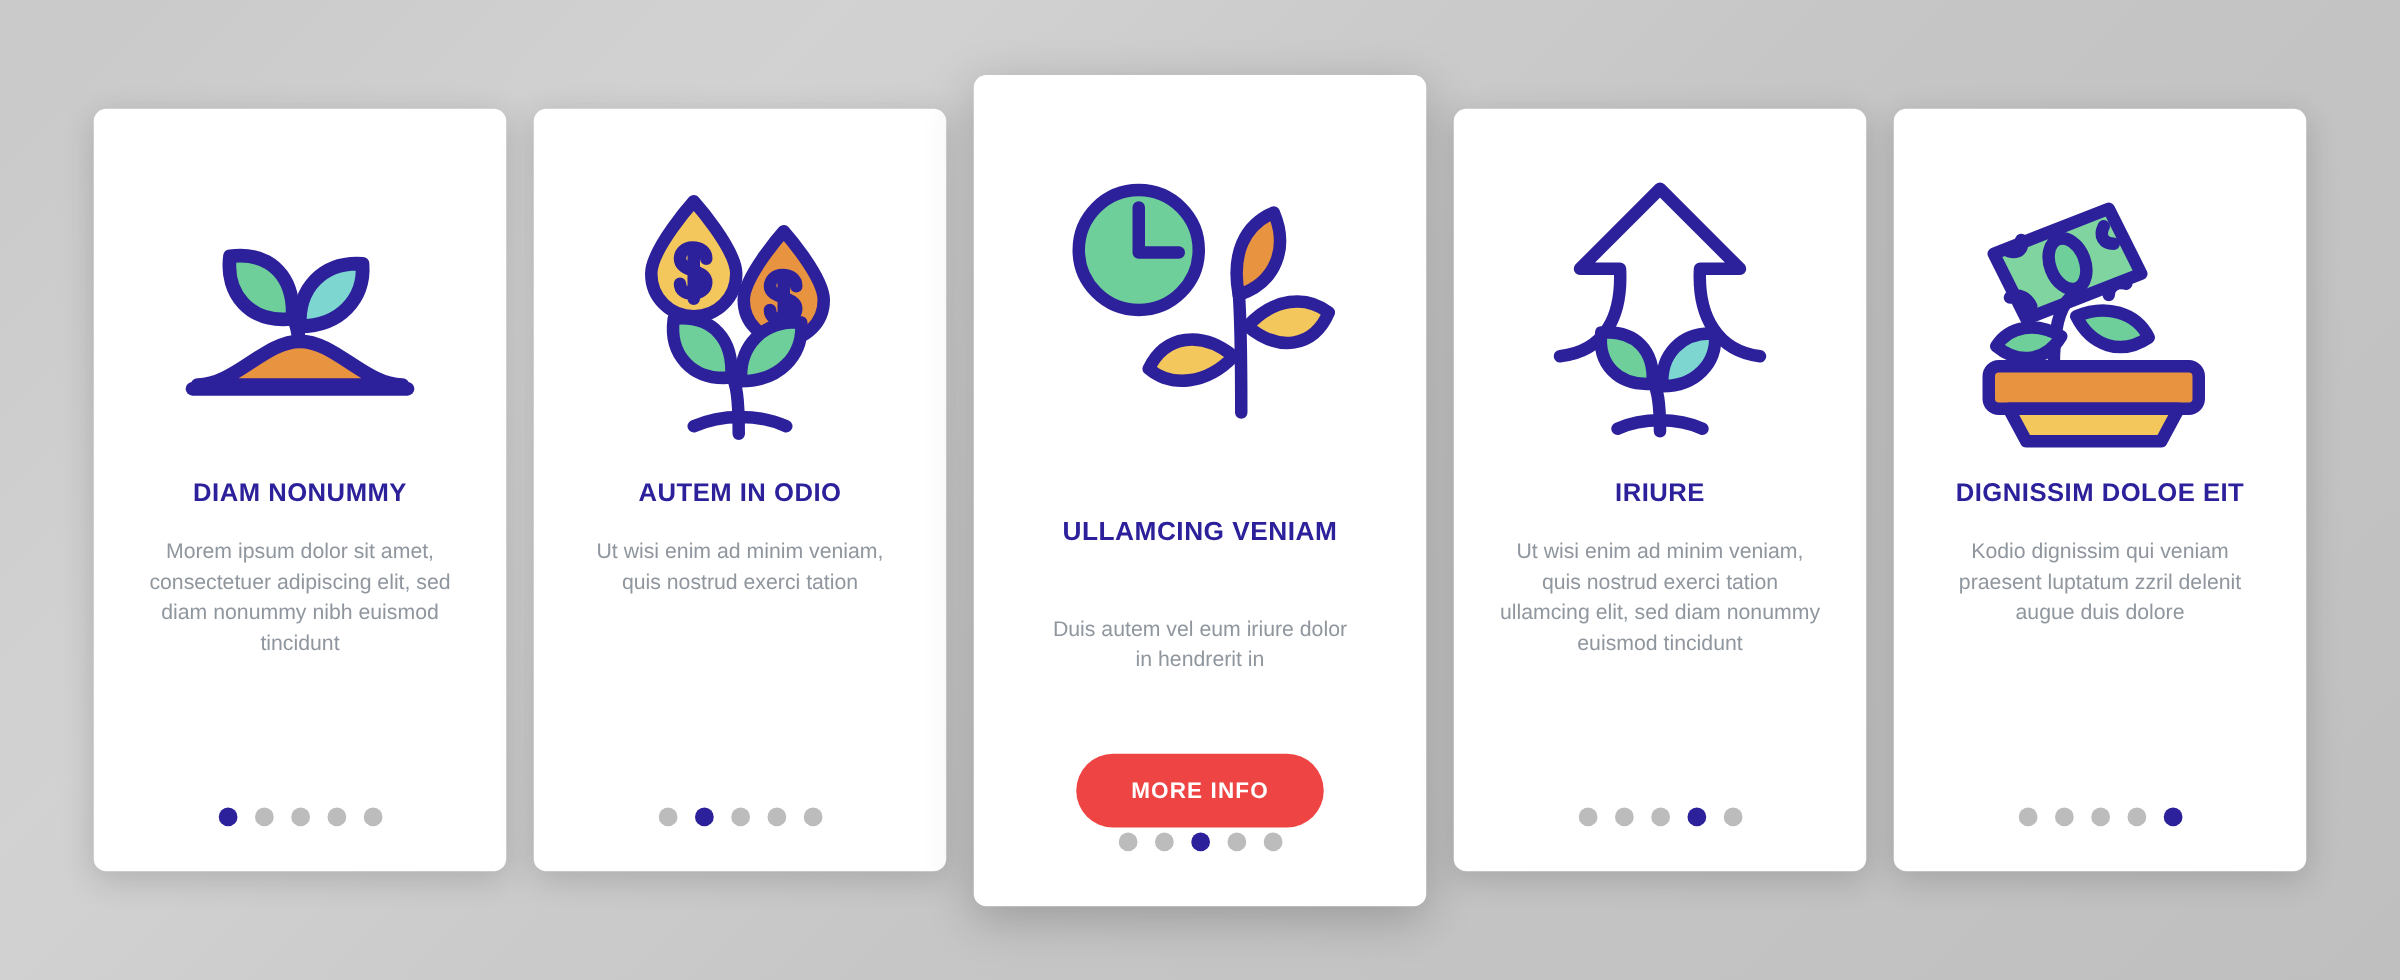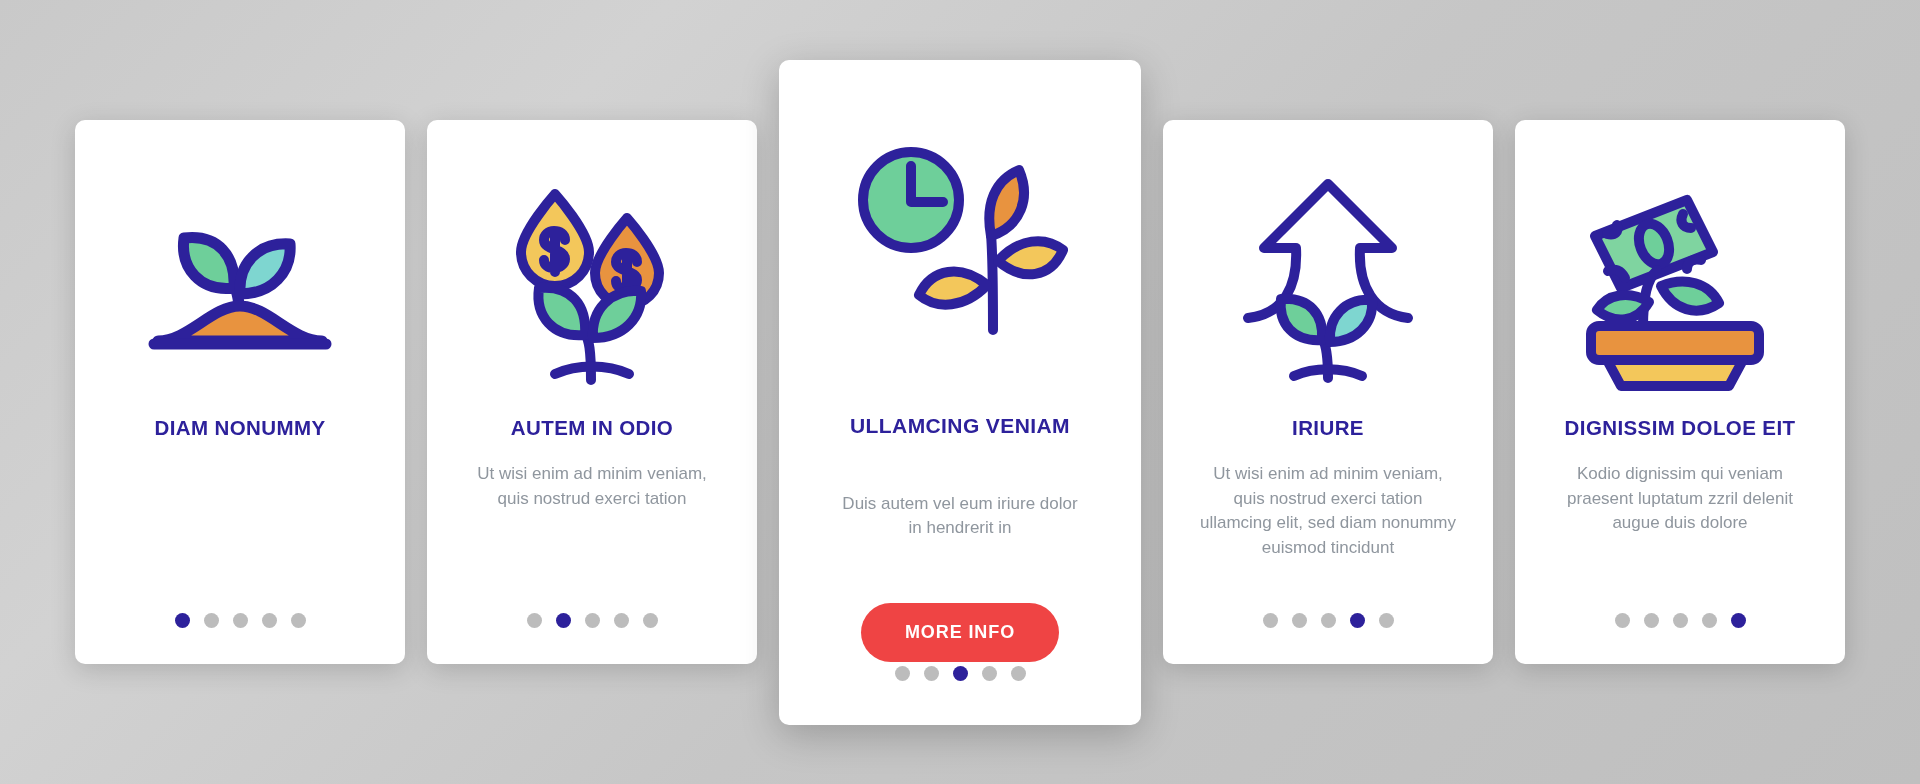--- a/index.html
+++ b/index.html
@@ -21,21 +21,21 @@
     display: flex;
     align-items: center;
     justify-content: center;
     gap: 22px;
   }
 
   .card {
     background: #ffffff;
     border-radius: 10px;
     width: 330px;
-    height: 544px;
+    height: 610px;
     box-shadow: 0 6px 26px rgba(0,0,0,0.16);
     display: flex;
     flex-direction: column;
     align-items: center;
     padding: 40px 24px 34px 24px;
     position: relative;
     flex: 0 0 auto;
   }
 
   .card.featured {
@@ -123,20 +123,21 @@
         <g fill="none" stroke="#2d219b" stroke-width="11" stroke-linecap="round" stroke-linejoin="round">
           <path d="M100 130 C100 105 98 95 94 88"></path>
           <path d="M94 90 C60 94 40 70 44 40 C78 36 96 58 94 90 Z" fill="#6ecf9a"></path>
           <path d="M100 96 C132 96 152 74 150 46 C118 44 98 66 100 96 Z" fill="#7ed6d0"></path>
           <path d="M18 143 C48 143 72 108 100 108 C128 108 152 143 182 143 Z" fill="#e8933f"></path>
           <path d="M14 146 H186"></path>
         </g>
       </svg>
     </div>
     <div class="card-title">DIAM NONUMMY</div>
+    <div class="card-body">Morem ipsum dolor sit amet, consectetuer adipiscing elit, sed diam nonummy nibh euismod tincidunt</div>
     <div class="dots">
       <span class="dot active"></span>
       <span class="dot"></span>
       <span class="dot"></span>
       <span class="dot"></span>
       <span class="dot"></span>
     </div>
   </div>
 
   <div class="card">

